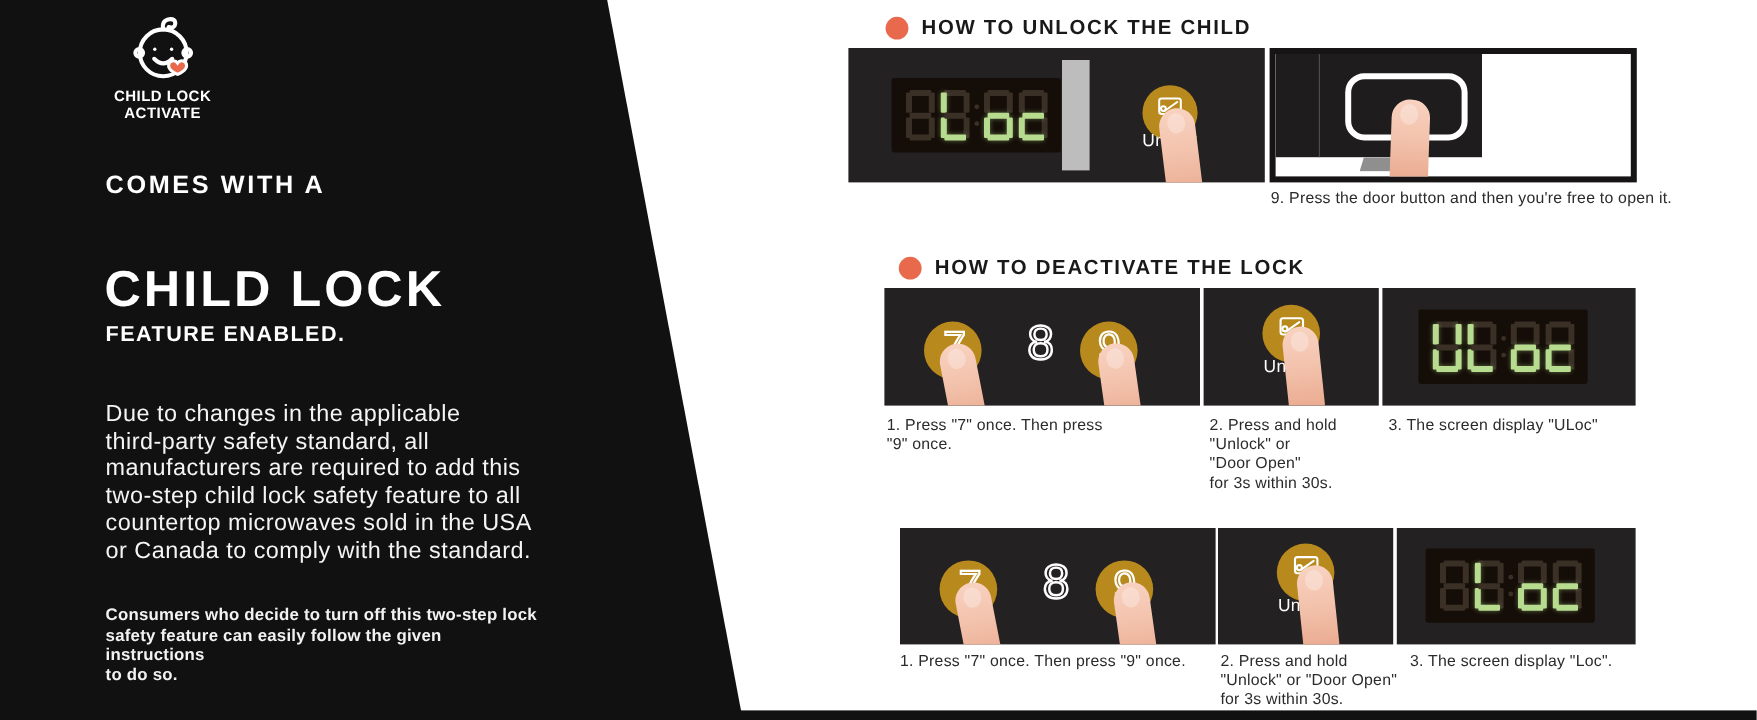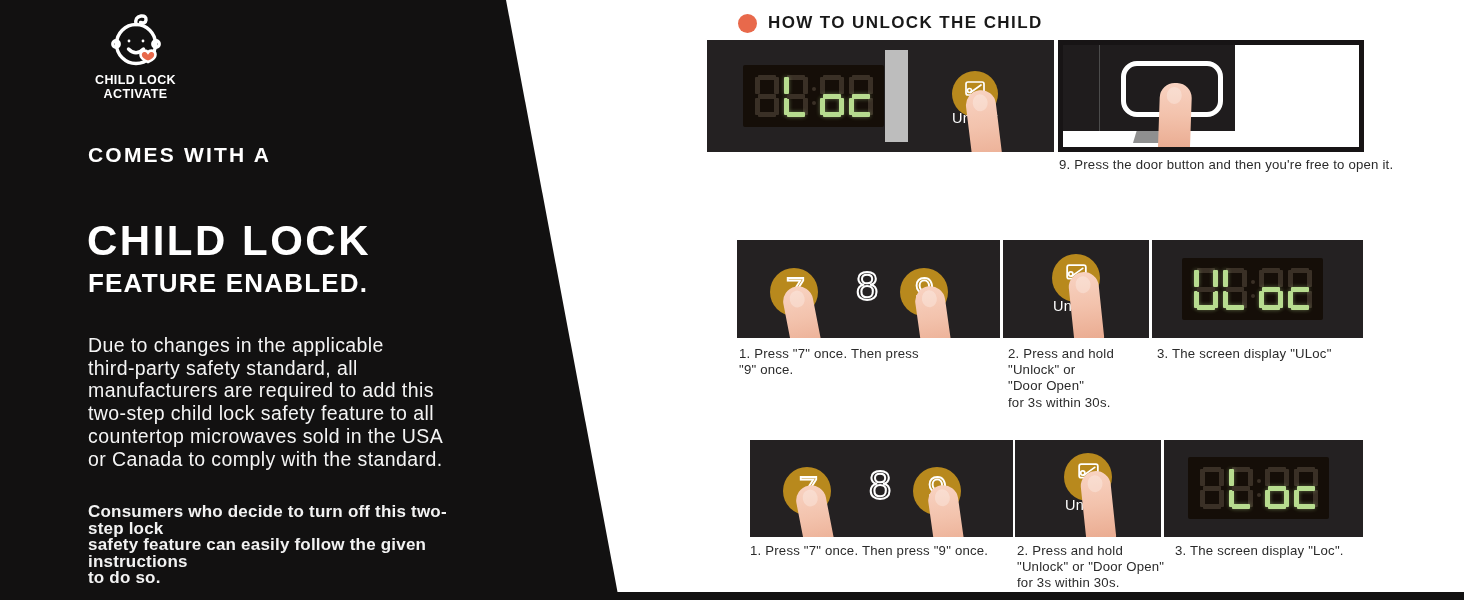--- a/index.html
+++ b/index.html
@@ -11,24 +11,24 @@
   .left-panel { position:absolute; left:0; top:0; width:640px; height:600px;
     background:#121111; clip-path:polygon(0 0, 506px 0, 619px 600px, 0 600px); color:#fff; }
   .badge { position:absolute; left:88px; top:0; width:95px; height:114px;
     border-radius:7px 7px 48px 48px; display:flex; flex-direction:column;
     align-items:center; padding-top:10px; }
   .badge-text { text-align:center; font-weight:bold; font-size:12.5px;
     line-height:1.12; letter-spacing:.4px; color:#fff; margin-top:1px; }
   .kicker   { position:absolute; left:88px; top:143px; font-size:21px; font-weight:bold; letter-spacing:2.2px; }
   .title-l  { position:absolute; left:87px; font-size:42px; font-weight:bold; letter-spacing:2.5px; }
   .t1 { top:164px; } .t2 { top:217px; }
-  .subtitle { position:absolute; left:88px; top:268px; font-size:26px; font-weight:bold; letter-spacing:1.2px; }
+  .subtitle { position:absolute; left:88px; top:268px; font-size:18px; font-weight:bold; letter-spacing:1.2px; }
   .body-p   { position:absolute; left:88px; top:334px; width:410px; font-size:19.5px;
     line-height:22.7px; white-space:pre-line; letter-spacing:.4px; color:#f4f4f4; }
-  .note-p   { position:absolute; left:88px; top:504px; width:360px; font-size:17px;
+  .note-p   { position:absolute; left:88px; top:504px; width:360px; font-size:14px;
     font-weight:bold; line-height:16.5px; white-space:pre-line; color:#f2f2f2; letter-spacing:.2px; }
 
   .bottom-bar { position:absolute; left:0; bottom:0; width:1464px; height:8px; background:#121111; }
 
   
   .sec-h { position:absolute; display:flex; align-items:center; gap:11px; }
   .dot { width:19px; height:19px; border-radius:50%; flex:0 0 auto; }
   .sec-title { font-weight:bold; font-size:17px; letter-spacing:1.4px; color:#191919; }
 
   
@@ -166,20 +166,24 @@
   <div class="photo" style="left:1058px; top:40px; width:306px; height:112px;">
     <div class="mw-dark" style="width:172px; height:86px;"></div>
     <div class="mw-line" style="left:36px; top:0; height:86px;"></div>
     <div class="mw-foot" style="left:70px; top:86px; width:36px; height:12px;"></div>
     <div class="door-btn" style="left:58px; top:16px; width:102px; height:56px;"></div>
     <div class="finger" style="left:96px; top:38px; width:32px; height:70px; transform:rotate(2deg);"></div>
   </div>
 
   <div class="cap" style="left:1059px; top:157px; width:400px;">9. Press the door button and then you're free to open it.</div>
 
+  <div class="sec-h" style="left:749px; top:213px;">
+    <div class="dot" style="background:#E8694B"></div>
+    <div class="sec-title">HOW TO DEACTIVATE THE LOCK</div>
+  </div>
 
   <div class="tile" style="left:737px; top:240px; width:263px; height:98px;">
     <div class="circle-btn" style="left:33px; top:28px; width:48px; height:48px;"></div>
     <div class="keydigit on-gold" style="left:49px; top:30px;">7</div>
     <div class="keydigit" style="left:119px; top:24px;">8</div>
     <div class="circle-btn" style="left:163px; top:28px; width:48px; height:48px;"></div>
     <div class="keydigit on-gold" style="left:178px; top:30px;">9</div>
     <div class="finger" style="left:50px; top:46px; height:70px; transform:rotate(-11deg);"></div>
     <div class="finger" style="left:181px; top:46px; height:70px; transform:rotate(-8deg);"></div>
   </div>

